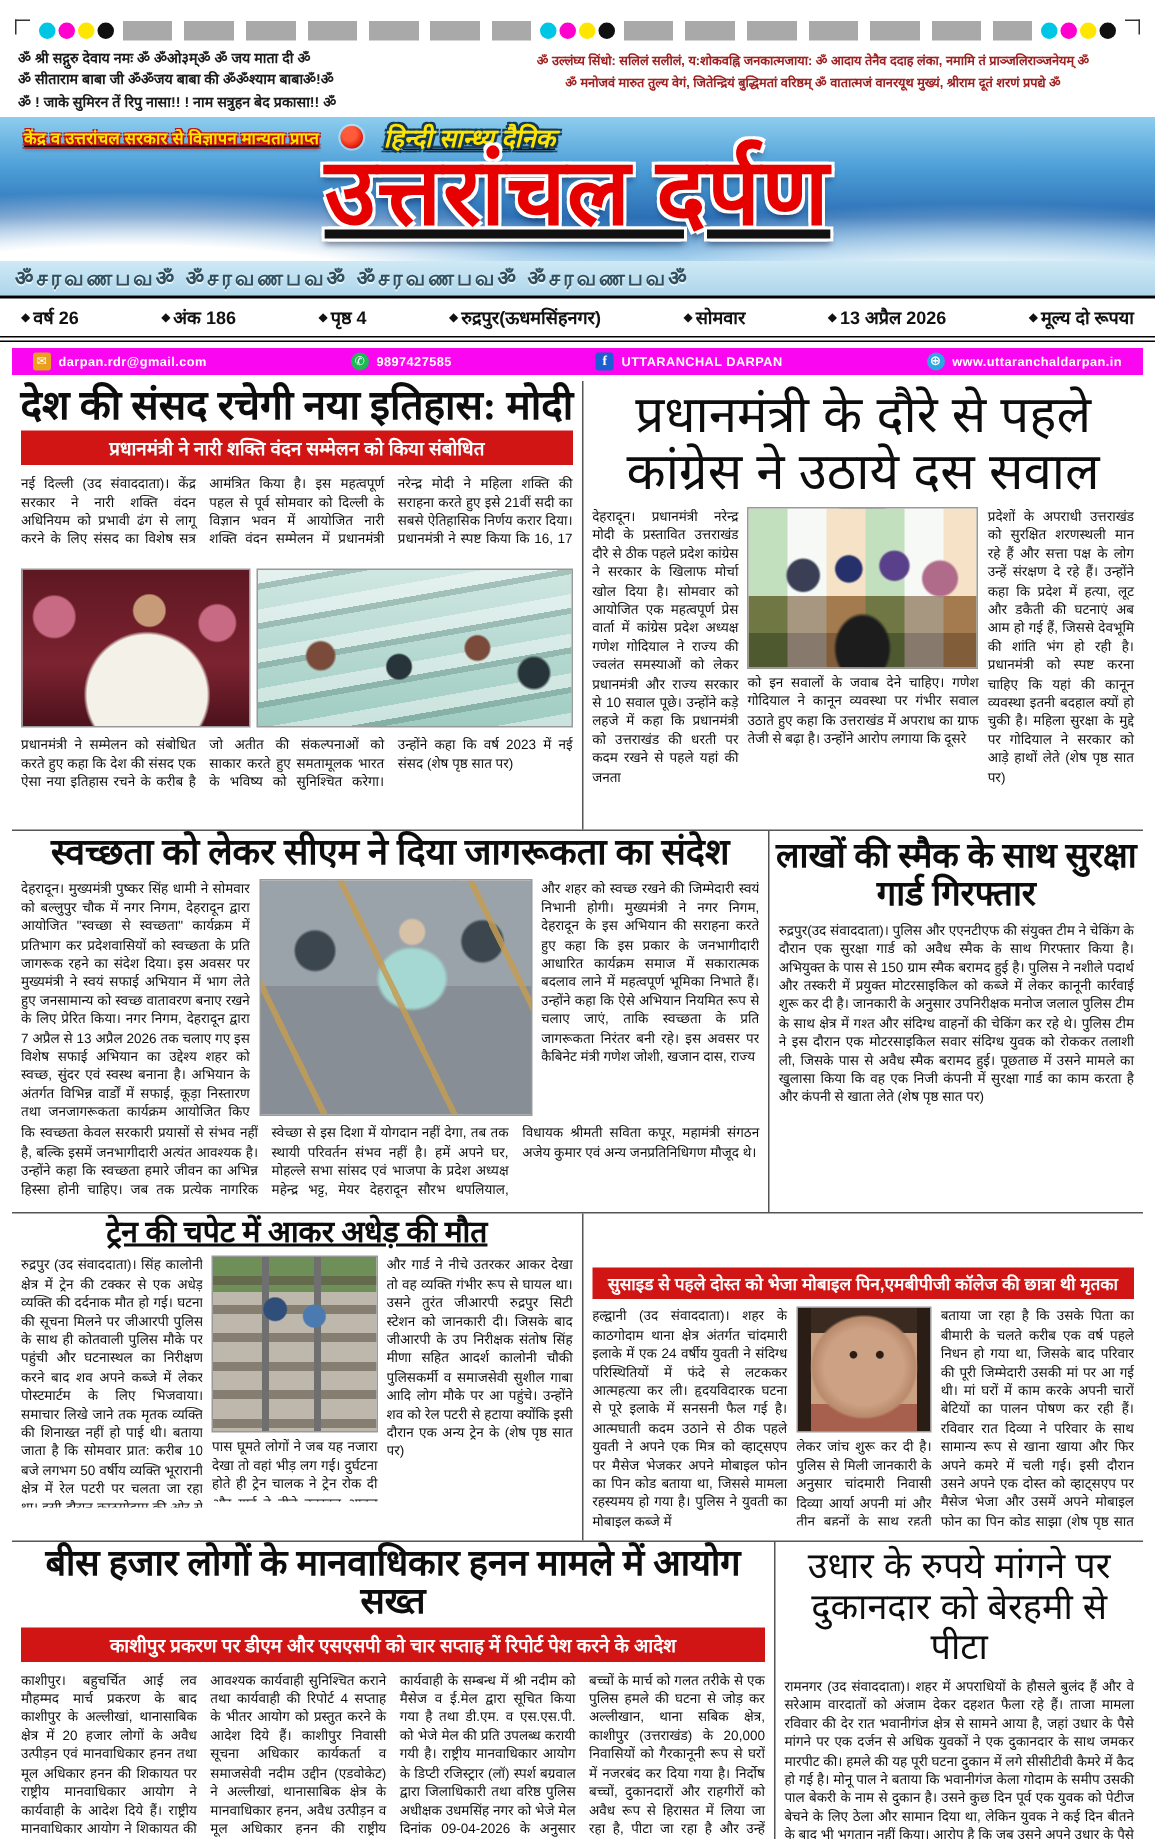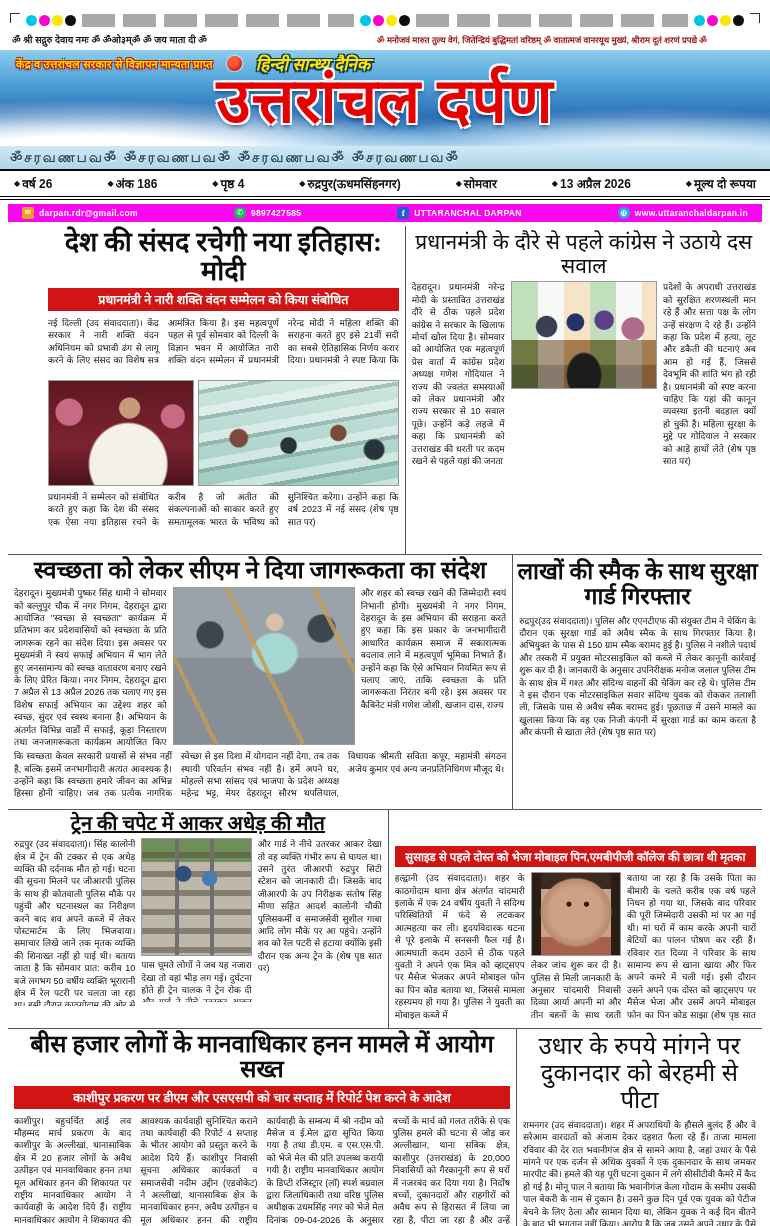--- a/index.html
+++ b/index.html
@@ -22,20 +22,21 @@
   .mantras { display:flex; padding:0 12px; gap:14px; align-items:flex-start; }
   .mantra-left { width:300px; font-size:9.5px; font-weight:bold; line-height:1.5; color:#1a1a1a; }
   .mantra-right { flex:1; font-size:8.5px; font-weight:bold; line-height:1.8; color:#a02020; text-align:center; }
 
   
   .masthead { position:relative; margin-top:2px; height:96px;
       background:
         radial-gradient(ellipse at 12% 120%, #ffffff 0 18%, transparent 40%),
         radial-gradient(ellipse at 85% 130%, #e8f4fb 0 15%, transparent 38%),
         linear-gradient(180deg,#8ecdee 0%, #4d9fd8 35%, #2c6fb5 70%, #6db3e2 100%);
+      text-decoration: underline;
   }
   .mh-topline { display:flex; align-items:center; padding:2px 10px 0 16px; gap:14px; }
   .accred { font-size:11px; font-weight:bold; color:#ffe400; letter-spacing:.2px;
       text-shadow:-1px -1px 0 #c41010,1px -1px 0 #c41010,-1px 1px 0 #c41010,1px 1px 0 #c41010, 0 2px 2px rgba(0,0,0,.35); }
   .sunmark { width:15px; height:15px; border-radius:50%; background:radial-gradient(circle at 40% 35%, #ff5a3a 0 35%, #e01000 75%); flex:none; box-shadow:0 0 0 1.5px rgba(255,255,255,.4); }
   .tagline { font-size:17px; font-weight:bold; font-style:italic; color:#ffe400;
       text-shadow:-1.5px -1.5px 0 #143a56,1.5px -1.5px 0 #143a56,-1.5px 1.5px 0 #143a56,1.5px 1.5px 0 #143a56; }
   .paper-title { text-align:center; font-family:"Liberation Serif","DejaVu Serif",serif;
       font-size:62px; font-weight:900; line-height:.98; color:#e60000; letter-spacing:1px; margin-top:-4px;
       text-shadow:-2px -2px 0 #fff,2px -2px 0 #fff,-2px 2px 0 #fff,2px 2px 0 #fff,0 4px 4px rgba(0,0,30,.45); }
@@ -145,22 +146,25 @@
         <span class="dot m"></span>
         <span class="dot y"></span>
         <span class="dot k"></span>
     </div>
     <div class="corner tr"></div>
   </div>
 
   <div class="mantras">
     <div class="mantra-left">
       <div>ॐ श्री सद्गुरु देवाय नमः ॐ ॐओ३म्ॐ ॐ जय माता दी ॐ</div>
+      <div>ॐ सीताराम बाबा जी ॐॐजय बाबा की ॐॐश्याम बाबाॐ!ॐ</div>
+      <div>ॐ ! जाके सुमिरन तें रिपु नासा!! ! नाम सत्रुहन बेद प्रकासा!! ॐ</div>
     </div>
     <div class="mantra-right">
+      <div>ॐ उल्लंघ्य सिंधो: सलिलं सलीलं, य:शोकवह्नि जनकात्मजाया: ॐ आदाय तेनैव ददाह लंका, नमामि तं प्राञ्जलिराञ्जनेयम् ॐ</div>
       <div>ॐ मनोजवं मारुत तुल्य वेगं, जितेन्द्रियं बुद्धिमतां वरिष्ठम् ॐ वातात्मजं वानरयूथ मुख्यं, श्रीराम दूतं शरणं प्रपद्ये ॐ</div>
     </div>
   </div>
 
   <div class="masthead">
     <div class="mh-topline">
       <span class="accred">केंद्र व उत्तरांचल सरकार से विज्ञापन मान्यता प्राप्त</span>
       <span class="sunmark"></span>
       <span class="tagline">हिन्दी सान्ध्य दैनिक</span>
     </div>
@@ -193,37 +197,38 @@
     </span>
     <span class="contact-item">
       <span class="cicon web"></span>
       <span>www.uttaranchaldarpan.in</span>
     </span>
   </div>
 
   <div class="content">
 
     <div class="row">
-      <div class="cell-r" style="width:50.5%; padding-bottom:4px;margin-left:34px;">
+      <div class="cell-r" style="width:50.5%; padding-bottom:4px;">
         <h1 class="hl-heavy" style="font-size:27px; line-height:1.05; padding:2px 2px 0;">देश की संसद रचेगी नया इतिहास: मोदी</h1>
         <div class="redbar">प्रधानमंत्री ने नारी शक्ति वंदन सम्मेलन को किया संबोधित</div>
         <div class="body-txt cols3" style="height:64px; overflow:hidden;">नई दिल्ली (उद संवाददाता)। केंद्र सरकार ने नारी शक्ति वंदन अधिनियम को प्रभावी ढंग से लागू करने के लिए संसद का विशेष सत्र आमंत्रित किया है। इस महत्वपूर्ण पहल से पूर्व सोमवार को दिल्ली के विज्ञान भवन में आयोजित नारी शक्ति वंदन सम्मेलन में प्रधानमंत्री नरेन्द्र मोदी ने महिला शक्ति की सराहना करते हुए इसे 21वीं सदी का सबसे ऐतिहासिक निर्णय करार दिया। प्रधानमंत्री ने स्पष्ट किया कि 16, 17 और 18 अप्रैल का समय राज्यों की विधानसभाओं से लेकर संसद तक दशकों के इंतजार को समाप्त करने का कालखंड है।</div>
         <div style="display:flex; gap:4px; padding:2px 6px;">
           <div class="ph ph-modi" style="width:42%; height:106px;"></div>
           <div class="ph ph-audience" style="width:58%; height:106px;"></div>
         </div>
         <div class="body-txt cols3" style="height:62px; overflow:hidden;">प्रधानमंत्री ने सम्मेलन को संबोधित करते हुए कहा कि देश की संसद एक ऐसा नया इतिहास रचने के करीब है जो अतीत की संकल्पनाओं को साकार करते हुए समतामूलक भारत के भविष्य को सुनिश्चित करेगा। उन्होंने कहा कि वर्ष 2023 में नई संसद (शेष पृष्ठ सात पर)</div>
       </div>
 
       <div style="width:49.5%; padding-bottom:4px;">
-        <h1 class="hl-light" style="font-size:21px; line-height:1.12; padding:4px 2px 2px;">प्रधानमंत्री के दौरे से पहले कांग्रेस ने उठाये दस सवाल</h1>
+        <h1 class="hl-light" style="font-size:34px; line-height:1.12; padding:4px 2px 2px;">प्रधानमंत्री के दौरे से पहले कांग्रेस ने उठाये दस सवाल</h1>
         <div class="grid3" style="grid-template-columns:27% 1fr 27%;">
           <div class="body-txt" style="padding:0;">देहरादून। प्रधानमंत्री नरेन्द्र मोदी के प्रस्तावित उत्तराखंड दौरे से ठीक पहले प्रदेश कांग्रेस ने सरकार के खिलाफ मोर्चा खोल दिया है। सोमवार को आयोजित एक महत्वपूर्ण प्रेस वार्ता में कांग्रेस प्रदेश अध्यक्ष गणेश गोदियाल ने राज्य की ज्वलंत समस्याओं को लेकर प्रधानमंत्री और राज्य सरकार से 10 सवाल पूछे। उन्होंने कड़े लहजे में कहा कि प्रधानमंत्री को उत्तराखंड की धरती पर कदम रखने से पहले यहां की जनता</div>
           <div>
             <div class="ph ph-congress" style="width:100%; height:108px;"></div>
+            <div class="body-txt" style="padding:3px 0 0;">को इन सवालों के जवाब देने चाहिए। गणेश गोदियाल ने कानून व्यवस्था पर गंभीर सवाल उठाते हुए कहा कि उत्तराखंड में अपराध का ग्राफ तेजी से बढ़ा है। उन्होंने आरोप लगाया कि दूसरे</div>
           </div>
           <div class="body-txt" style="padding:0;">प्रदेशों के अपराधी उत्तराखंड को सुरक्षित शरणस्थली मान रहे हैं और सत्ता पक्ष के लोग उन्हें संरक्षण दे रहे हैं। उन्होंने कहा कि प्रदेश में हत्या, लूट और डकैती की घटनाएं अब आम हो गई हैं, जिससे देवभूमि की शांति भंग हो रही है। प्रधानमंत्री को स्पष्ट करना चाहिए कि यहां की कानून व्यवस्था इतनी बदहाल क्यों हो चुकी है। महिला सुरक्षा के मुद्दे पर गोदियाल ने सरकार को आड़े हाथों लेते (शेष पृष्ठ सात पर)</div>
         </div>
       </div>
     </div>
 
     <div class="row">
       <div class="cell-r" style="width:67%; padding-bottom:4px;">
         <h1 class="hl-heavy" style="font-size:24px; line-height:1.05; padding:3px 2px 2px;">स्वच्छता को लेकर सीएम ने दिया जागरूकता का संदेश</h1>
         <div class="grid3" style="grid-template-columns:31% 37% 1fr;">

